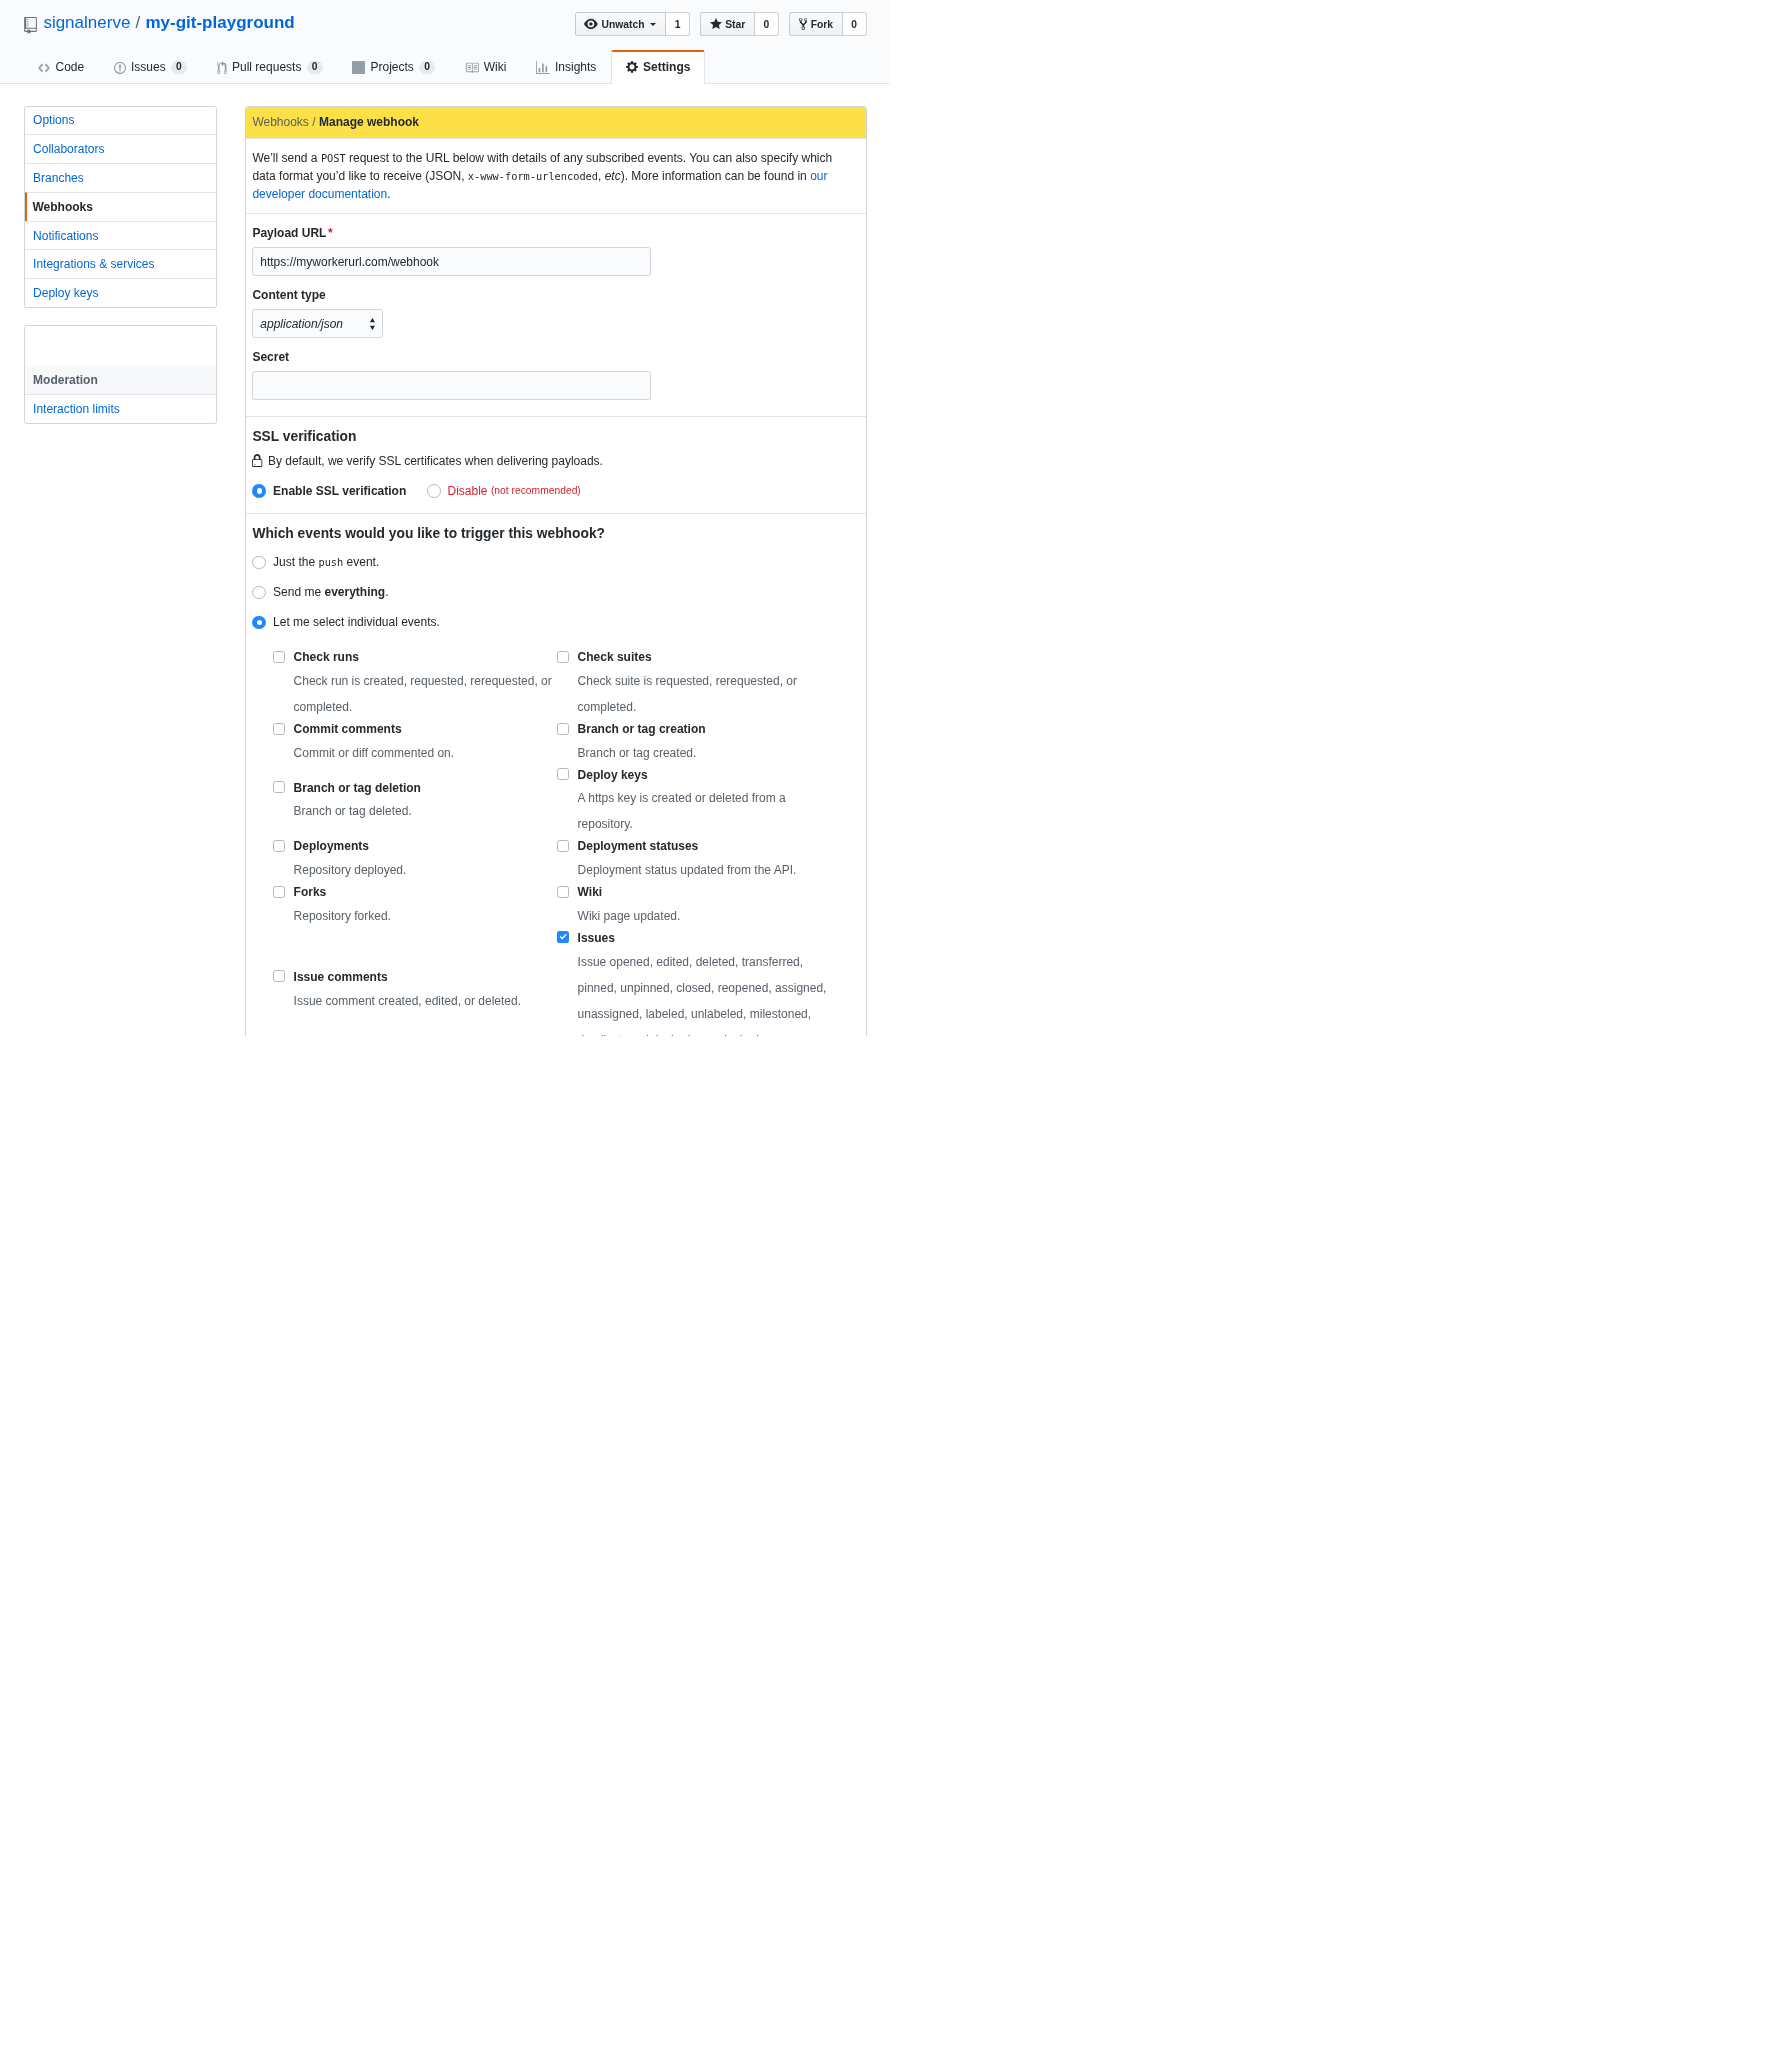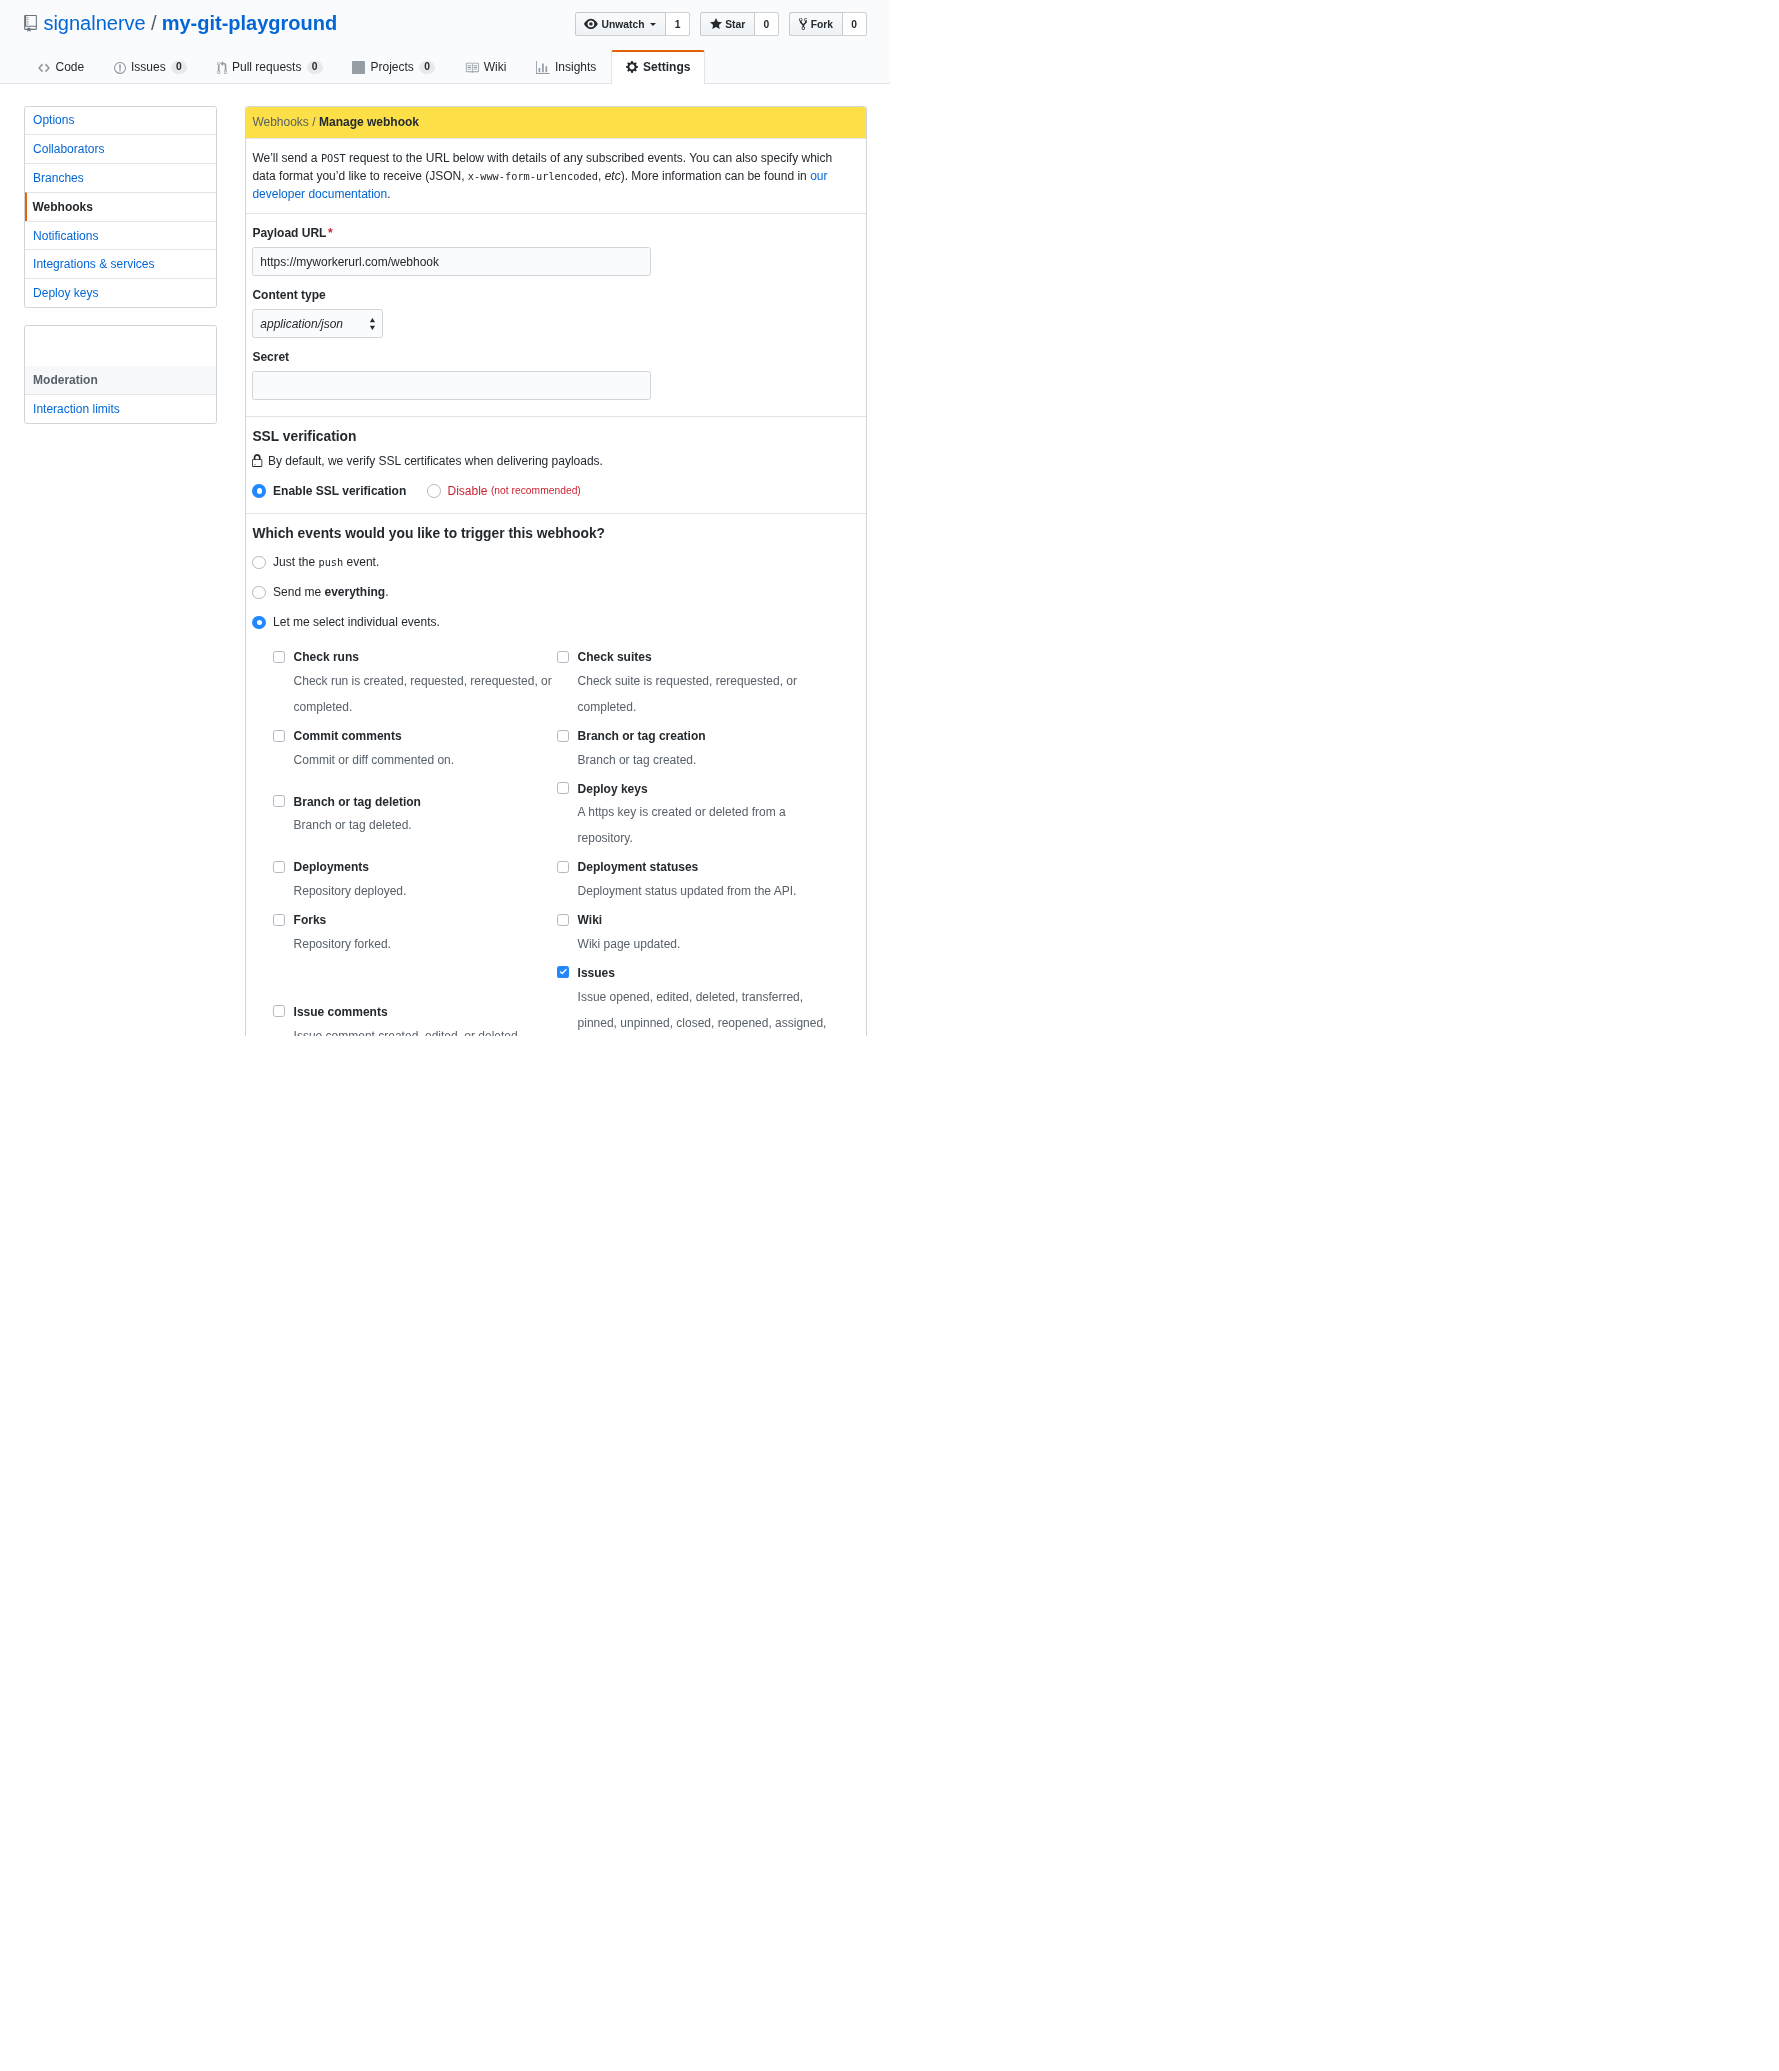--- a/index.html
+++ b/index.html
@@ -8,21 +8,21 @@
     width:890px; height:1036px; overflow:hidden; background:#fff;
     font-family:"Liberation Sans","DejaVu Sans",sans-serif;
     font-size:12px; color:#24292e;
   }
   .container { width:843px; margin:0 auto; }
   a { text-decoration:none; }
 
   
   .pagehead { background:#fafbfc; border-bottom:0.9px solid #e1e4e8; }
   .repo-row { display:flex; align-items:flex-start; padding-top:12px; }
-  .repo-title { display:flex; align-items:center; font-size:20px; font-weight:400; margin:0; line-height:22.4px; }
+  .repo-title { display:flex; align-items:flex-end; font-size:17px; font-weight:400; margin:0; line-height:22.4px; }
   .repo-title .octicon { fill:#6a737d; margin-right:6.9px; }
   .repo-title a { color:#0366d6; }
   .repo-title .sep { color:#586069; margin:0 5.2px; }
   .repo-title .repo-name { font-weight:600; }
 
   .actions { margin-left:auto; display:flex; gap:10.3px; }
   .btn-group { display:flex; }
   .btn {
     display:inline-flex; align-items:center; gap:3.4px;
     padding:2.6px 8.6px; font-size:10.3px; font-weight:700; line-height:17px;
@@ -116,21 +116,21 @@
   .red { color:#cb2431; }
   .small-note { font-size:10.3px; margin-left:3.4px; }
   .disable-opt { display:flex; align-items:center; margin-left:20.6px; }
 
   
   .events { padding-bottom:20.6px; }
   .events .section-heading { margin-bottom:12px; }
   .radio-option { display:flex; align-items:center; margin-bottom:12px; line-height:18px; }
   .events-grid {
     margin:17px 0 0 20.6px; display:grid;
-    grid-template-columns:284px 284px; row-gap:7px; align-items:center;
+    grid-template-columns:284px 284px; row-gap:0; align-items:center;
   }
   .event-cell { display:flex; align-items:flex-start; padding-right:5.2px; }
   .checkbox { width:12px; height:12px; border-radius:2.6px; flex-shrink:0; margin:2.6px 8.6px 0 0; }
   .checkbox.unchecked { background:#fff; border:0.9px solid #b2b9c0; }
   .checkbox.checked { background:#2188ff; display:flex; align-items:center; justify-content:center; }
   .checkbox.checked svg { fill:#fff; }
   .event-title { font-weight:600; line-height:18px; }
   .event-desc { color:#586069; line-height:26px; margin-top:1.7px; }
 </style>
 </head>

